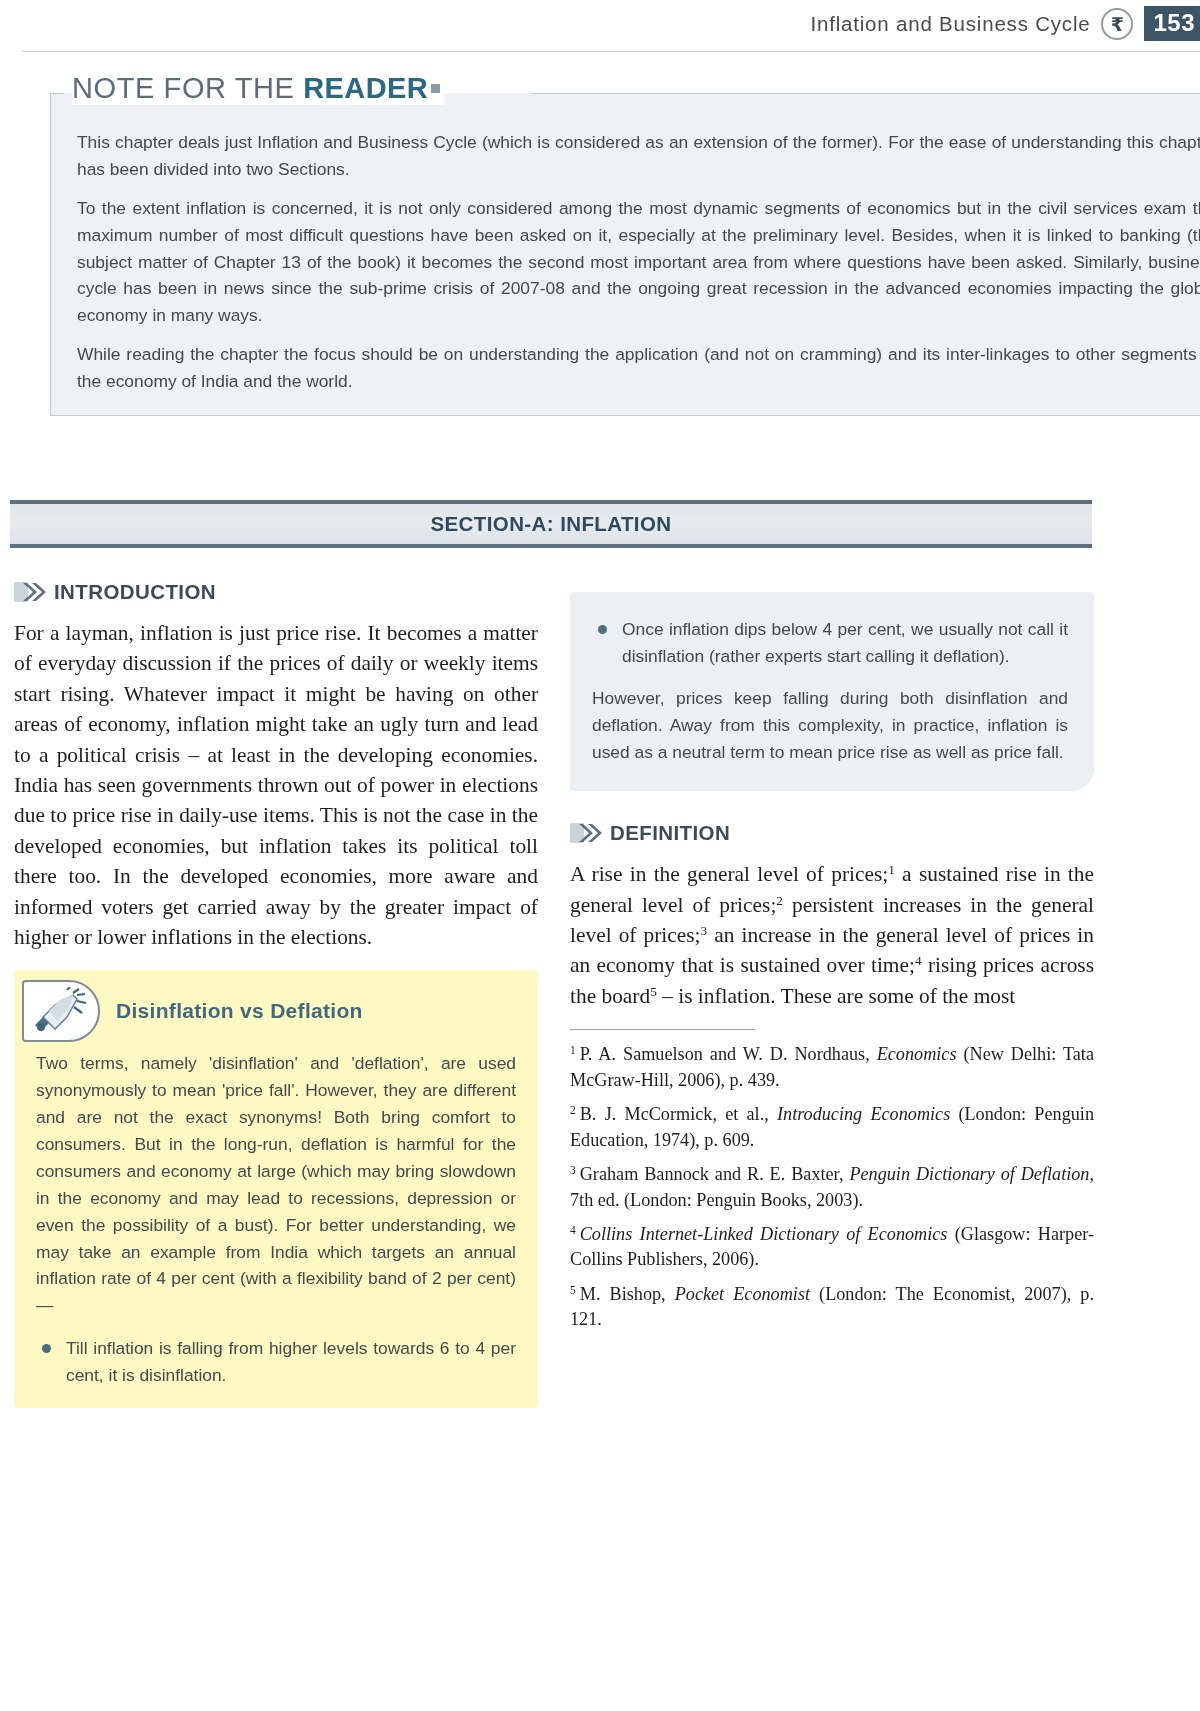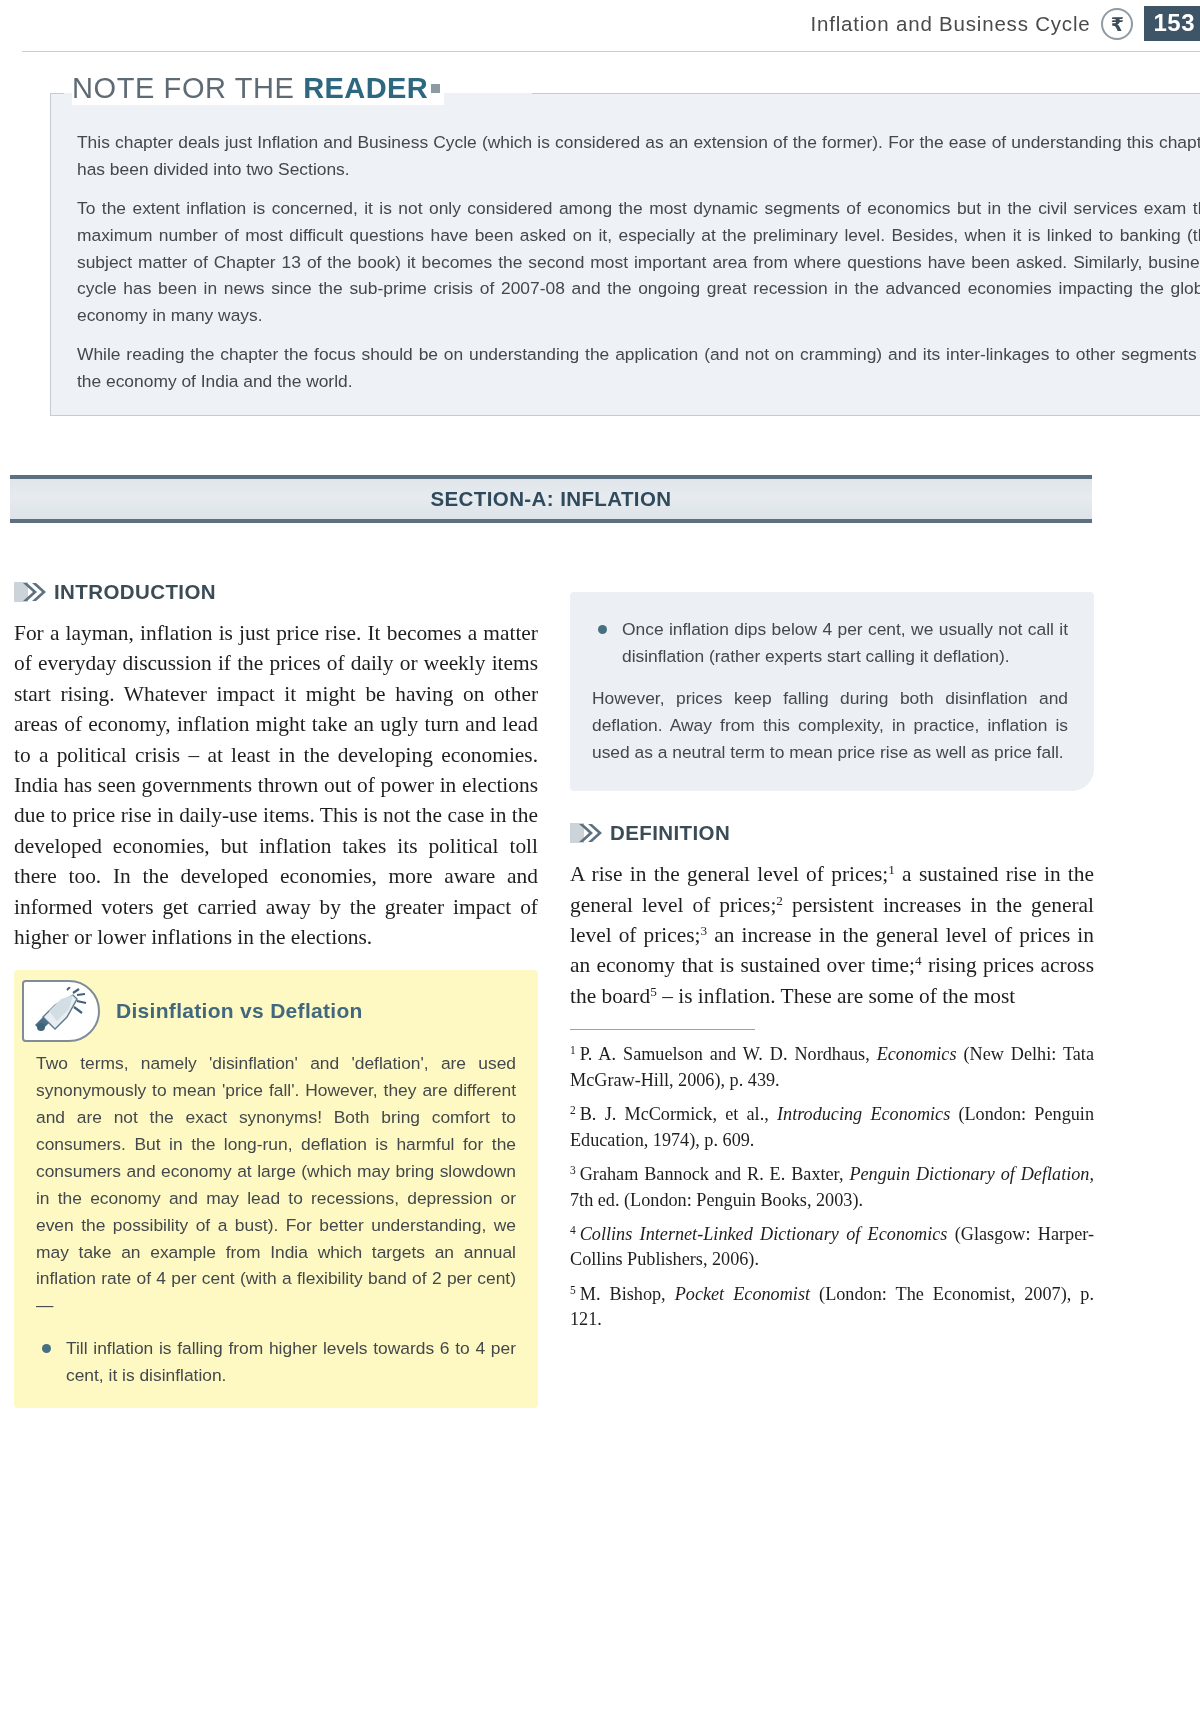--- a/index.html
+++ b/index.html
@@ -154,21 +154,21 @@
     color: #43484d;
     text-align: justify;
     margin: 0 0 13px 0;
   }
   .note-p:last-child { margin-bottom: 0; }
 
   
   .section-banner {
     position: absolute;
     left: 10px;
-    top: 475px;
+    top: 500px;
     width: 1082px;
     height: 48px;
     background: linear-gradient(to bottom, #dfe5ea 0%, #e7ebef 45%, #dde3e9 100%);
     border-top: 4px solid #5c7080;
     border-bottom: 4px solid #5c7080;
     box-sizing: border-box;
     display: flex;
     align-items: center;
     justify-content: center;
   }

